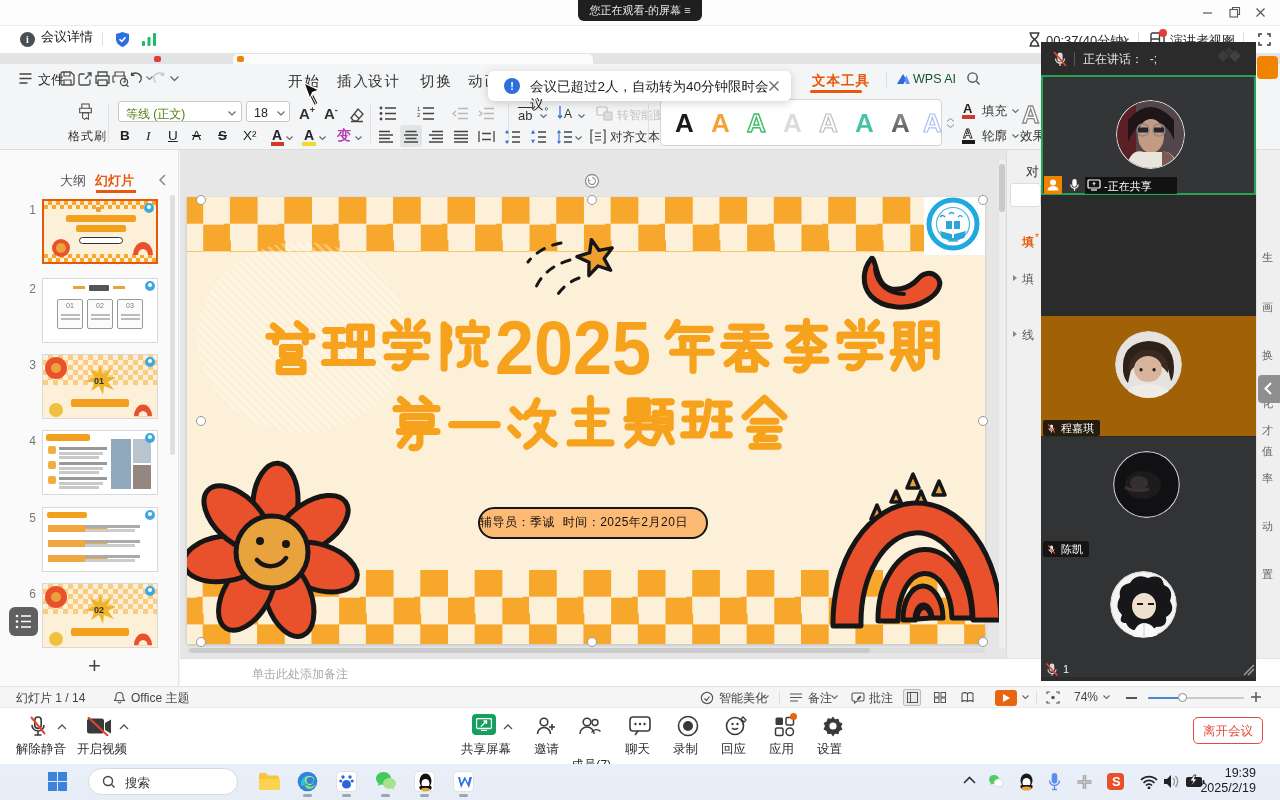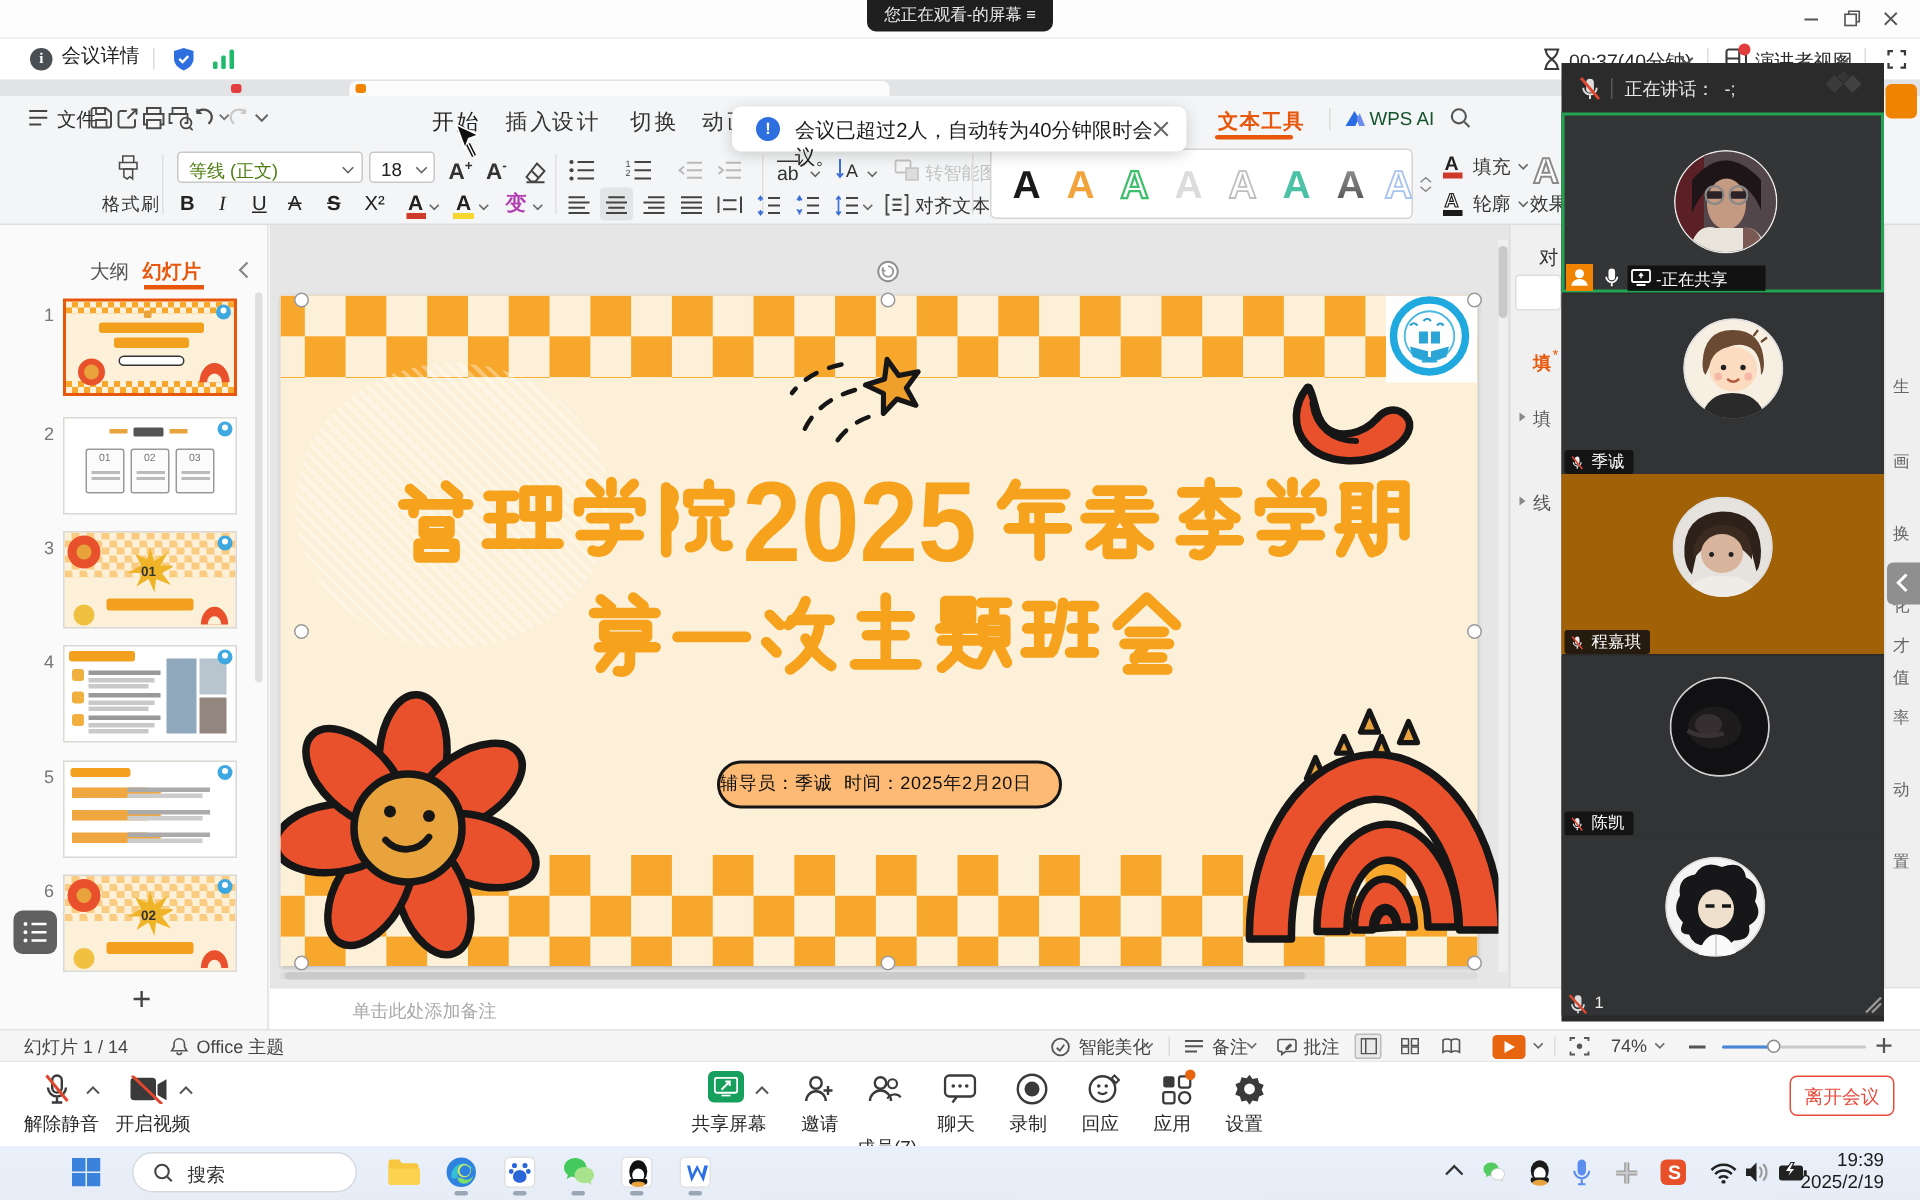--- a/index.html
+++ b/index.html
@@ -28,21 +28,21 @@
 .checker{position:absolute;left:0;width:798px;background-image:conic-gradient(#F7A72B 25%,transparent 0 50%,#F7A72B 0 75%,transparent 0);background-size:54.4px 54.4px;}
 
 #meetfoot{position:absolute;left:0;top:707px;width:1280px;height:57px;background:#fff;border-top:1px solid #E9E9E9;}
 
 #taskbar{position:absolute;left:0;top:764px;width:1280px;height:36px;background:linear-gradient(#EAF0F9,#E6EDF7);}
 
 #panel{position:absolute;left:1041px;top:42px;width:215px;height:639px;background:#2B2B2B;}
 .tile{position:absolute;left:0;width:215px;background:#333435;text-align:right;}
 .avatar{position:absolute;border-radius:50%;overflow:hidden;}
 .namechip{position:absolute;left:2px;background:rgba(15,15,15,.85);color:#fff;font-size:11px;height:16px;line-height:16px;padding:0 6px 0 18px;border-radius:2px;}
-.cjk{letter-spacing:0px;}
+.cjk{letter-spacing:0px;margin-left:17px;}
 </style>
 </head>
 <body>
 <div id="root">
     <svg width="0" height="0" style="position:absolute">
       <defs>
 <g id="gguan">
           <path d="M20,14 l14,12 M62,10 l14,12 M12,32 H88 M24,32 v10 M76,32 v10 M36,52 h30 M36,52 v14 h30 v-14 M30,78 h42 M30,78 v16 h42 v-16"></path>
         </g>
 <g id="gli">
@@ -935,39 +935,20 @@
         </svg>
       <div class="abs" style="left:42px;top:100px;width:92px;height:17px;background:rgba(10,10,10,.8)">
         <svg class="abs" style="left:2px;top:2px;width:14px;height:12px" viewBox="0 0 14 12">
             <rect x="1" y="1" width="12" height="8" rx="1" fill="none" stroke="#fff" stroke-width="1.2"></rect>
             <path d="M4 11h6" stroke="#fff" stroke-width="1.2"></path>
             <path d="M7 3.5v3M5.7 5l1.3-1.5L8.3 5" stroke="#fff" stroke-width="1"></path>
           </svg>
         <span class="abs" style="left:19px;top:2px;color:#fff;font-size:11px">-正在共享</span>
       </div>
     </div>
-    <div class="tile" style="top:154px;height:120px;background:#323334">
-      <svg class="avatar" style="left:81px;top:16px;width:67px;height:67px" viewBox="0 0 67 67">
-        <circle cx="33.5" cy="33.5" r="32.8" fill="#F6EFE2" stroke="#ddd" stroke-width="1.2"></circle>
-        <path d="M13 30 Q14 8 33 8 Q53 8 54 30 Q54 36 52 38 Q52 20 40 18 Q24 16 15 38 Q13 36 13 30 Z" fill="#6B4A33"></path>
-        <ellipse cx="33.5" cy="34" rx="16" ry="15" fill="#FBDCC0"></ellipse>
-        <circle cx="27" cy="33" r="1.8" fill="#222"></circle>
-          <circle cx="40" cy="33" r="1.8" fill="#222"></circle>
-        <circle cx="23.5" cy="39" r="2.6" fill="#F6B8A8"></circle>
-          <circle cx="43.5" cy="39" r="2.6" fill="#F6B8A8"></circle>
-        <path d="M30 41 q3.5 3 7 0" stroke="#B25B3F" stroke-width="1.6" fill="none" stroke-linecap="round"></path>
-        <path d="M12 67 Q16 50 33 50 Q51 50 55 67 Z" fill="#2A2A2A"></path>
-        <path d="M47 12 l3 -4 M52 16 l4 -3" stroke="#6B4A33" stroke-width="1.5"></path>
-      </svg>
-      <div class="namechip" style="top:104px"><svg class="abs" style="left:3px;top:2.5px;width:11px;height:11px" viewBox="0 0 15 16">
-            <path d="M7.5 2a2.2 2.2 0 0 1 2.2 2.2v3.4a2.2 2.2 0 0 1-4.4 0V4.2A2.2 2.2 0 0 1 7.5 2z" fill="#eee"></path>
-            <path d="M3.8 7.5a3.7 3.7 0 0 0 7.4 0M7.5 11.2v2.6" stroke="#eee" stroke-width="1.2" fill="none"></path>
-            <path d="M2.5 2l10 12" stroke="#E0472F" stroke-width="1.6"></path>
-          </svg>季诚</div>
-    </div>
     <div class="tile" style="top:274px;height:120px;background:#a16207">
       <svg class="avatar" style="left:74px;top:15px;width:67px;height:67px" viewBox="0 0 67 67">
         <circle cx="33.5" cy="33.5" r="32.8" fill="#E6E2DD" stroke="#ddd" stroke-width="1.2"></circle>
         <path d="M8 40 Q6 12 33 10 Q58 10 59 36 Q59 46 56 50 L52 34 Q50 22 36 22 Q20 22 17 34 L13 52 Q9 48 8 40 Z" fill="#2E2119"></path>
         <path d="M14 34 Q20 18 34 19 Q50 19 53 36 L53 42 Q44 30 33 31 Q22 30 14 42 Z" fill="#3A2A20"></path>
         <ellipse cx="33" cy="38" rx="14" ry="13" fill="#D9B49C"></ellipse>
         <path d="M26 37 a1.7 1.7 0 1 0 0.1 0 M39 37 a1.7 1.7 0 1 0 0.1 0" fill="#222"></path>
         <path d="M8 67 Q14 52 33 53 Q52 52 58 67 Z" fill="#EFEBE6"></path>
       </svg>
       <div class="namechip" style="top:104px"><svg class="abs" style="left:3px;top:2.5px;width:11px;height:11px" viewBox="0 0 15 16">

